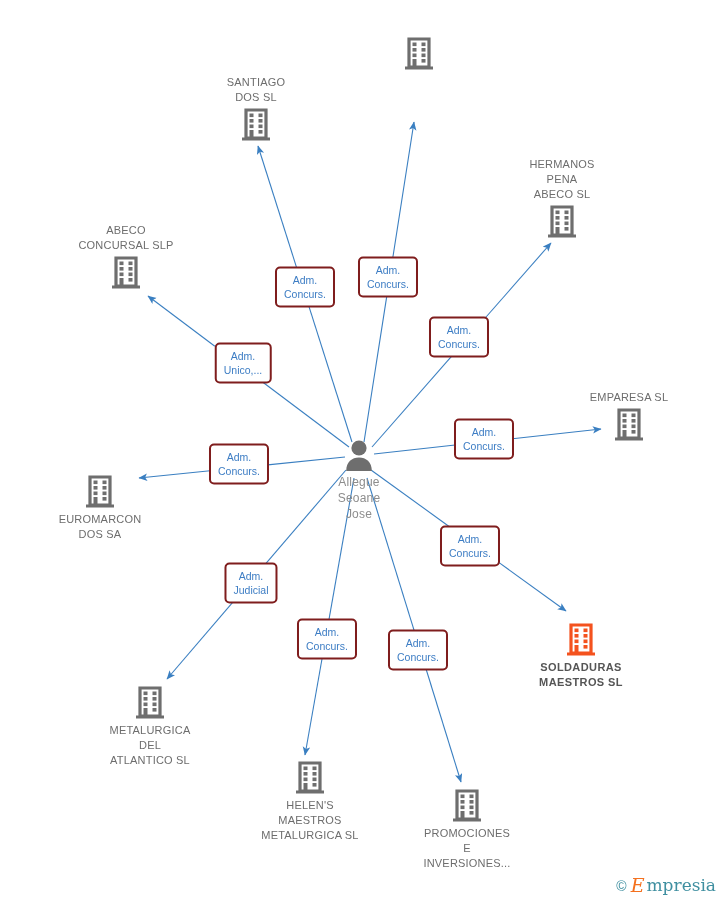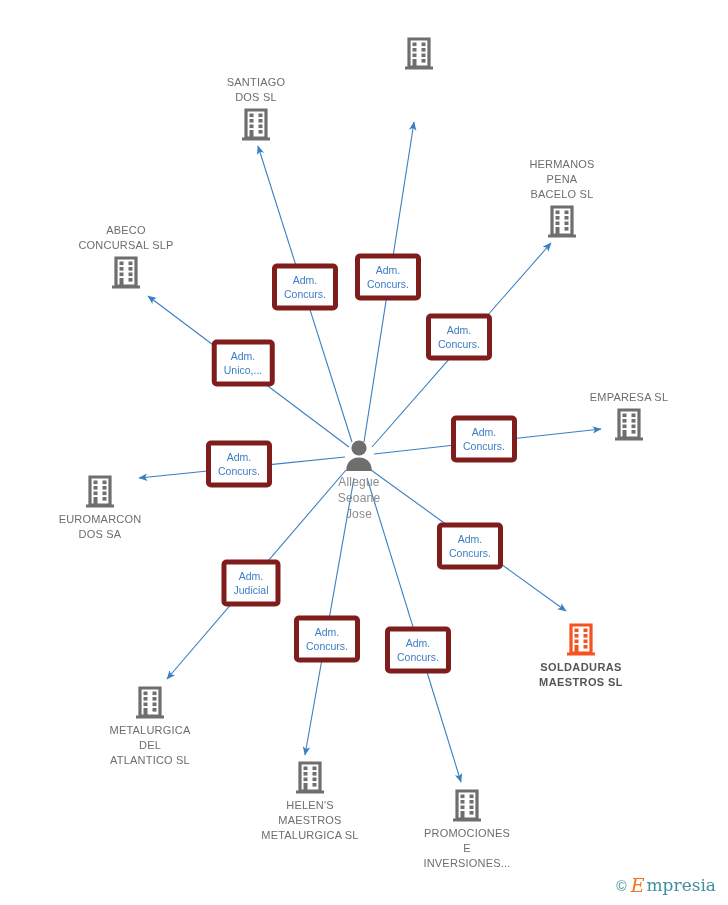--- a/index.html
+++ b/index.html
@@ -55,21 +55,21 @@
     font-weight: bold;
     letter-spacing: 0.4px;
   }
   .person-label {
     color: #8d8d8d;
     font-size: 12px;
     line-height: 16px;
   }
   .edge-label {
     position: absolute;
-    border: 5px solid #7f1d1d;
+    border: 2px solid #7f1d1d;
     background: #ffffff;
     border-radius: 5px;
     color: #3d7dc4;
     font-size: 10.5px;
     line-height: 14px;
     text-align: center;
     padding: 4px 7px 5px 7px;
     white-space: pre-line;
     box-sizing: border-box;
     transform: translate(-50%, -50%);
@@ -165,21 +165,21 @@
           <rect x="18.5" y="12" width="4" height="3.6" fill="#6e6e6e"></rect>
           <rect x="9.5" y="17.5" width="4" height="3.6" fill="#6e6e6e"></rect>
           <rect x="18.5" y="17.5" width="4" height="3.6" fill="#6e6e6e"></rect>
           <rect x="18.5" y="23" width="4" height="3.6" fill="#6e6e6e"></rect>
           <rect x="9.5" y="23" width="4" height="8" fill="#6e6e6e"></rect>
         </svg>
       </div>
       <div class="node label-above" style="left: 562px; top: 157px;">
         <span class="cap">HERMANOS
 PENA
-BACELO SL</span>
+ABECO SL</span>
         <svg width="32" height="36" viewBox="0 0 32 36" class="glyph">
           <path d="M6 3 H26 V31 H6 Z" fill="none" stroke="#6e6e6e" stroke-width="3.2"></path>
           <rect x="2" y="30.5" width="28" height="3" fill="#6e6e6e"></rect>
           <rect x="9.5" y="6.5" width="4" height="3.6" fill="#6e6e6e"></rect>
           <rect x="18.5" y="6.5" width="4" height="3.6" fill="#6e6e6e"></rect>
           <rect x="9.5" y="12" width="4" height="3.6" fill="#6e6e6e"></rect>
           <rect x="18.5" y="12" width="4" height="3.6" fill="#6e6e6e"></rect>
           <rect x="9.5" y="17.5" width="4" height="3.6" fill="#6e6e6e"></rect>
           <rect x="18.5" y="17.5" width="4" height="3.6" fill="#6e6e6e"></rect>
           <rect x="18.5" y="23" width="4" height="3.6" fill="#6e6e6e"></rect>

